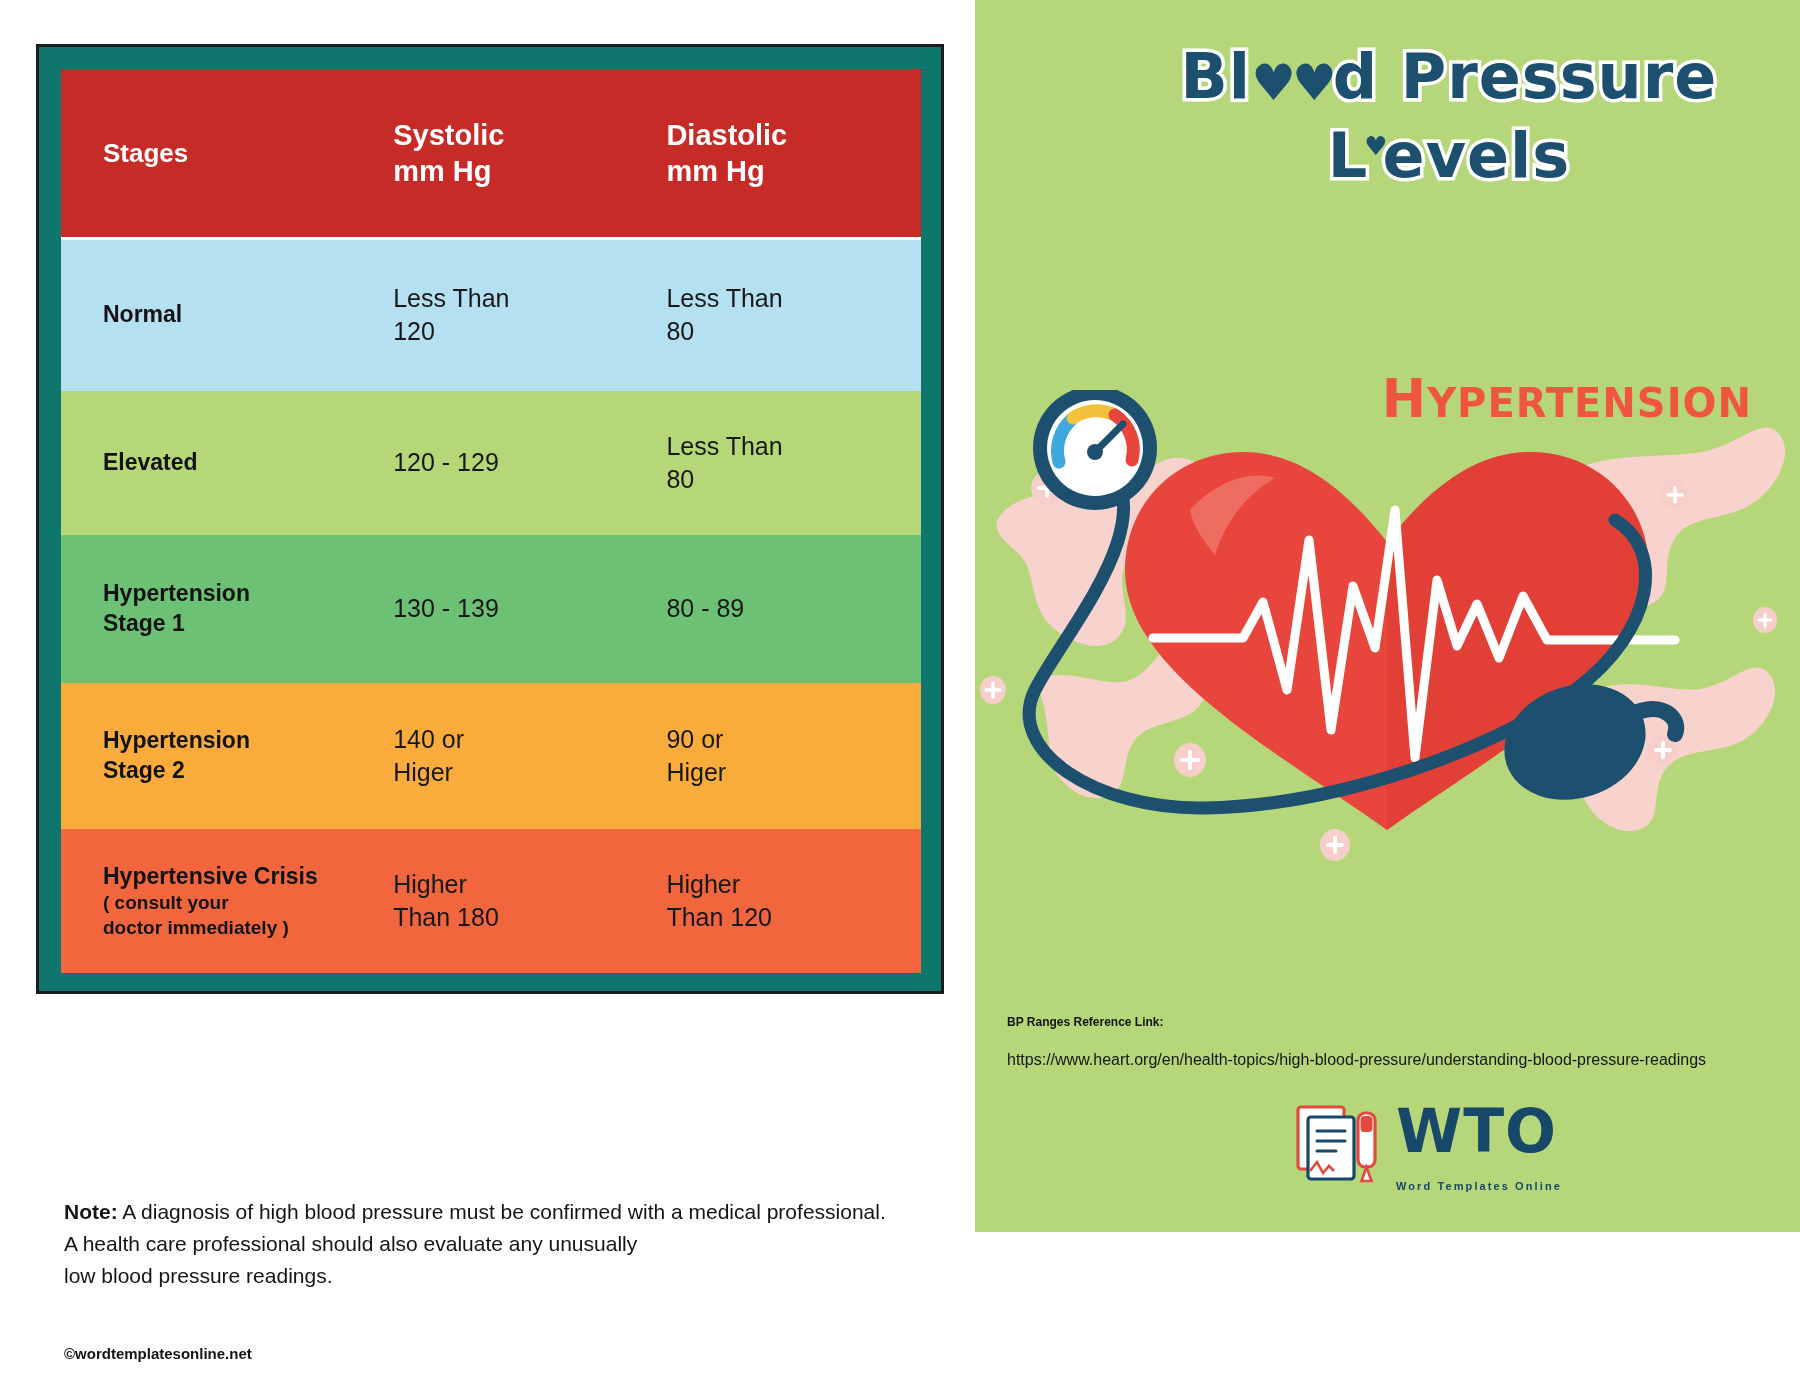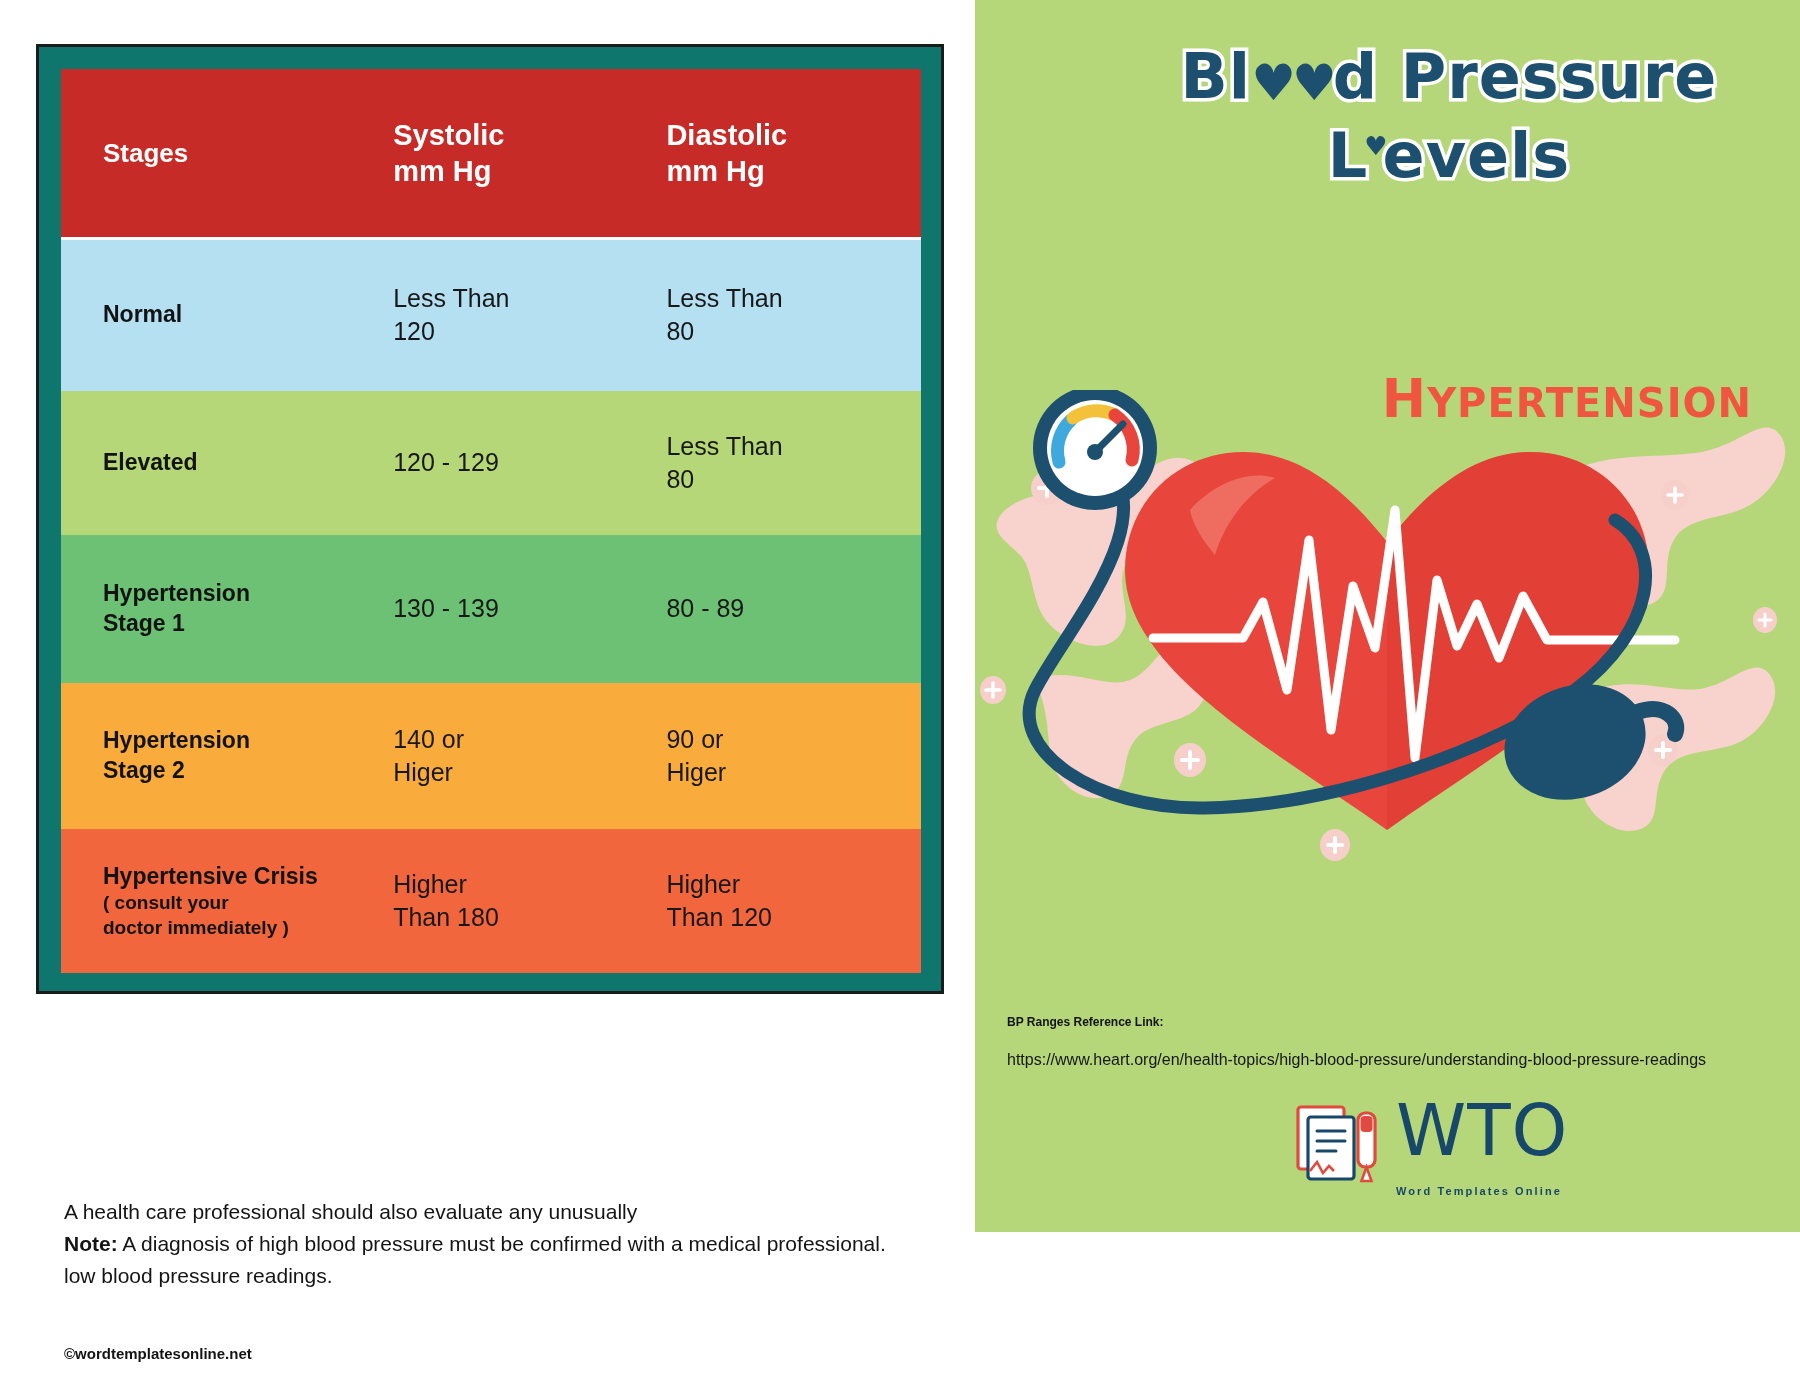--- a/index.html
+++ b/index.html
@@ -211,22 +211,22 @@
     left: 1290px;
     top: 1092px;
     width: 420px;
     height: 110px;
     display: flex;
     align-items: center;
     gap: 10px;
   }
   .wto-text {
     font-family: "DejaVu Sans", sans-serif;
-    font-weight: normal;
-    font-size: 71px;
+    font-weight: bold;
+    font-size: 60px;
     color: #17486a;
     line-height: 0.95;
     letter-spacing: 1px;
   }
   .wto-sub {
     font-size: 11px;
     font-weight: bold;
     color: #17486a;
     letter-spacing: 2.1px;
     margin-top: 20px;
@@ -322,22 +322,22 @@
           <div class="c-dia">
             <div class="val">Higher</div>
             <div class="val">Than 120</div>
           </div>
         </div>
 
       </div>
     </div>
 
     <div class="note">
+      <div><b>Note:</b><span> A diagnosis of high blood pressure must be confirmed with a medical professional.</span></div>
       <div>A health care professional should also evaluate any unusually</div>
-      <div><b>Note:</b><span> A diagnosis of high blood pressure must be confirmed with a medical professional.</span></div>
       <div>low blood pressure readings.</div>
     </div>
 
     <div class="copyright">©wordtemplatesonline.net</div>
   </div>
 
   <div class="right-panel">
 
     <div class="title-block">
       <span class="title-line"><span>Bl</span><span class="heart-glyph">♥♥</span><span>d Pressure</span></span>

